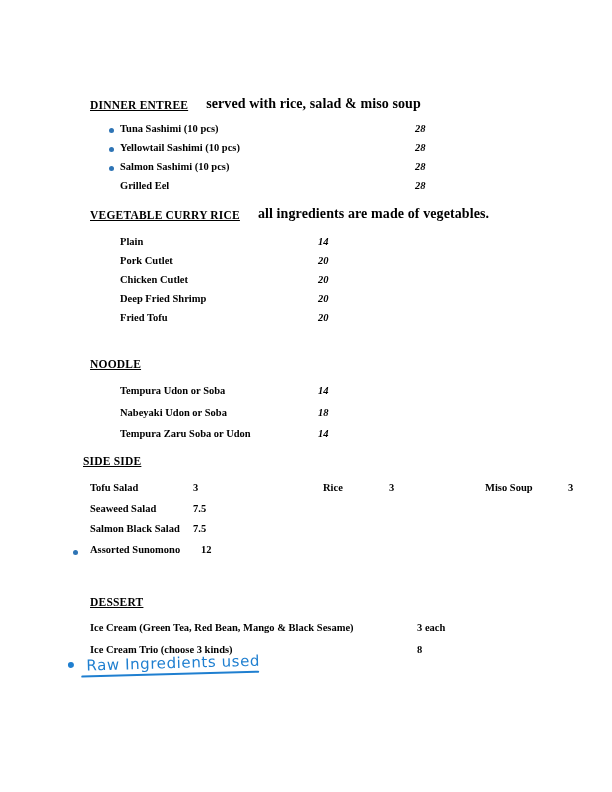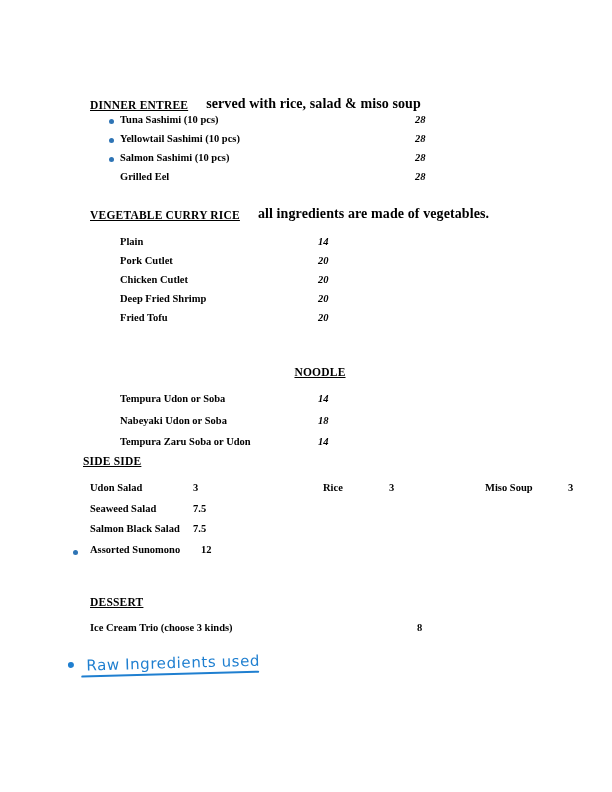--- a/index.html
+++ b/index.html
@@ -70,28 +70,28 @@
     top: 5px;
     width: 5px;
     height: 5px;
     border-radius: 50%;
     background: #2e74b5;
   }
 
   
   #dinner-entree { left: 90px; top: 95px; width: 460px; }
   #dinner-entree .price { left: 325px; }
-  #dinner-entree .rows { margin-top: 1px; }
+  #dinner-entree .rows { margin-top: 10px; }
 
   #vegetable-curry { left: 90px; top: 205px; width: 460px; }
   #vegetable-curry .price { left: 228px; }
   #vegetable-curry .row { height: 19px; }
   #vegetable-curry .rows { margin-top: 13px; }
 
-  #noodle { left: 90px; top: 362px; width: 460px; text-align: center; }
+  #noodle { left: 90px; top: 354px; width: 460px; }
   #noodle .price { left: 228px; }
   #noodle .row { height: 21.5px; }
   #noodle .rows { margin-top: 13px; }
 
   #side-dish { left: 83px; top: 451px; width: 470px; }
   #side-dish .rows { margin-top: 13px; }
   .side-row {
     position: relative;
     height: 20.5px;
     font-size: 10.5px;
@@ -239,21 +239,21 @@
       </div>
     </div>
   </div>
 
   <div class="section" id="side-dish">
     <div>
       <span class="sec-head">SIDE SIDE</span>
     </div>
     <div class="rows">
       <div class="side-row">
-        <span class="c1">Udon Salad</span>
+        <span class="c1">Tofu Salad</span>
         <span class="c2">3</span>
         <span class="c4">Rice</span>
         <span class="c5">3</span>
         <span class="c6">Miso Soup</span>
         <span class="c6" style="left:485px">3</span>
       </div>
       <div class="side-row">
         <span class="c1">Seaweed Salad</span>
         <span class="c2">7.5</span>
       </div>
@@ -268,20 +268,24 @@
       </div>
     </div>
   </div>
 
   <div class="section" id="dessert">
     <div>
       <span class="sec-head">DESSERT</span>
     </div>
     <div class="rows">
       <div class="dessert-row">
+        <span class="dname">Ice Cream (Green Tea, Red Bean, Mango &amp; Black Sesame)</span>
+        <span class="dprice">3 each</span>
+      </div>
+      <div class="dessert-row">
         <span class="dname">Ice Cream Trio (choose 3 kinds)</span>
         <span class="dprice">8</span>
       </div>
     </div>
   </div>
 
   <div id="footnote">
     <span class="fdot"></span>
     <span class="ftext">Raw Ingredients  used</span>
     <span class="ul"></span>

